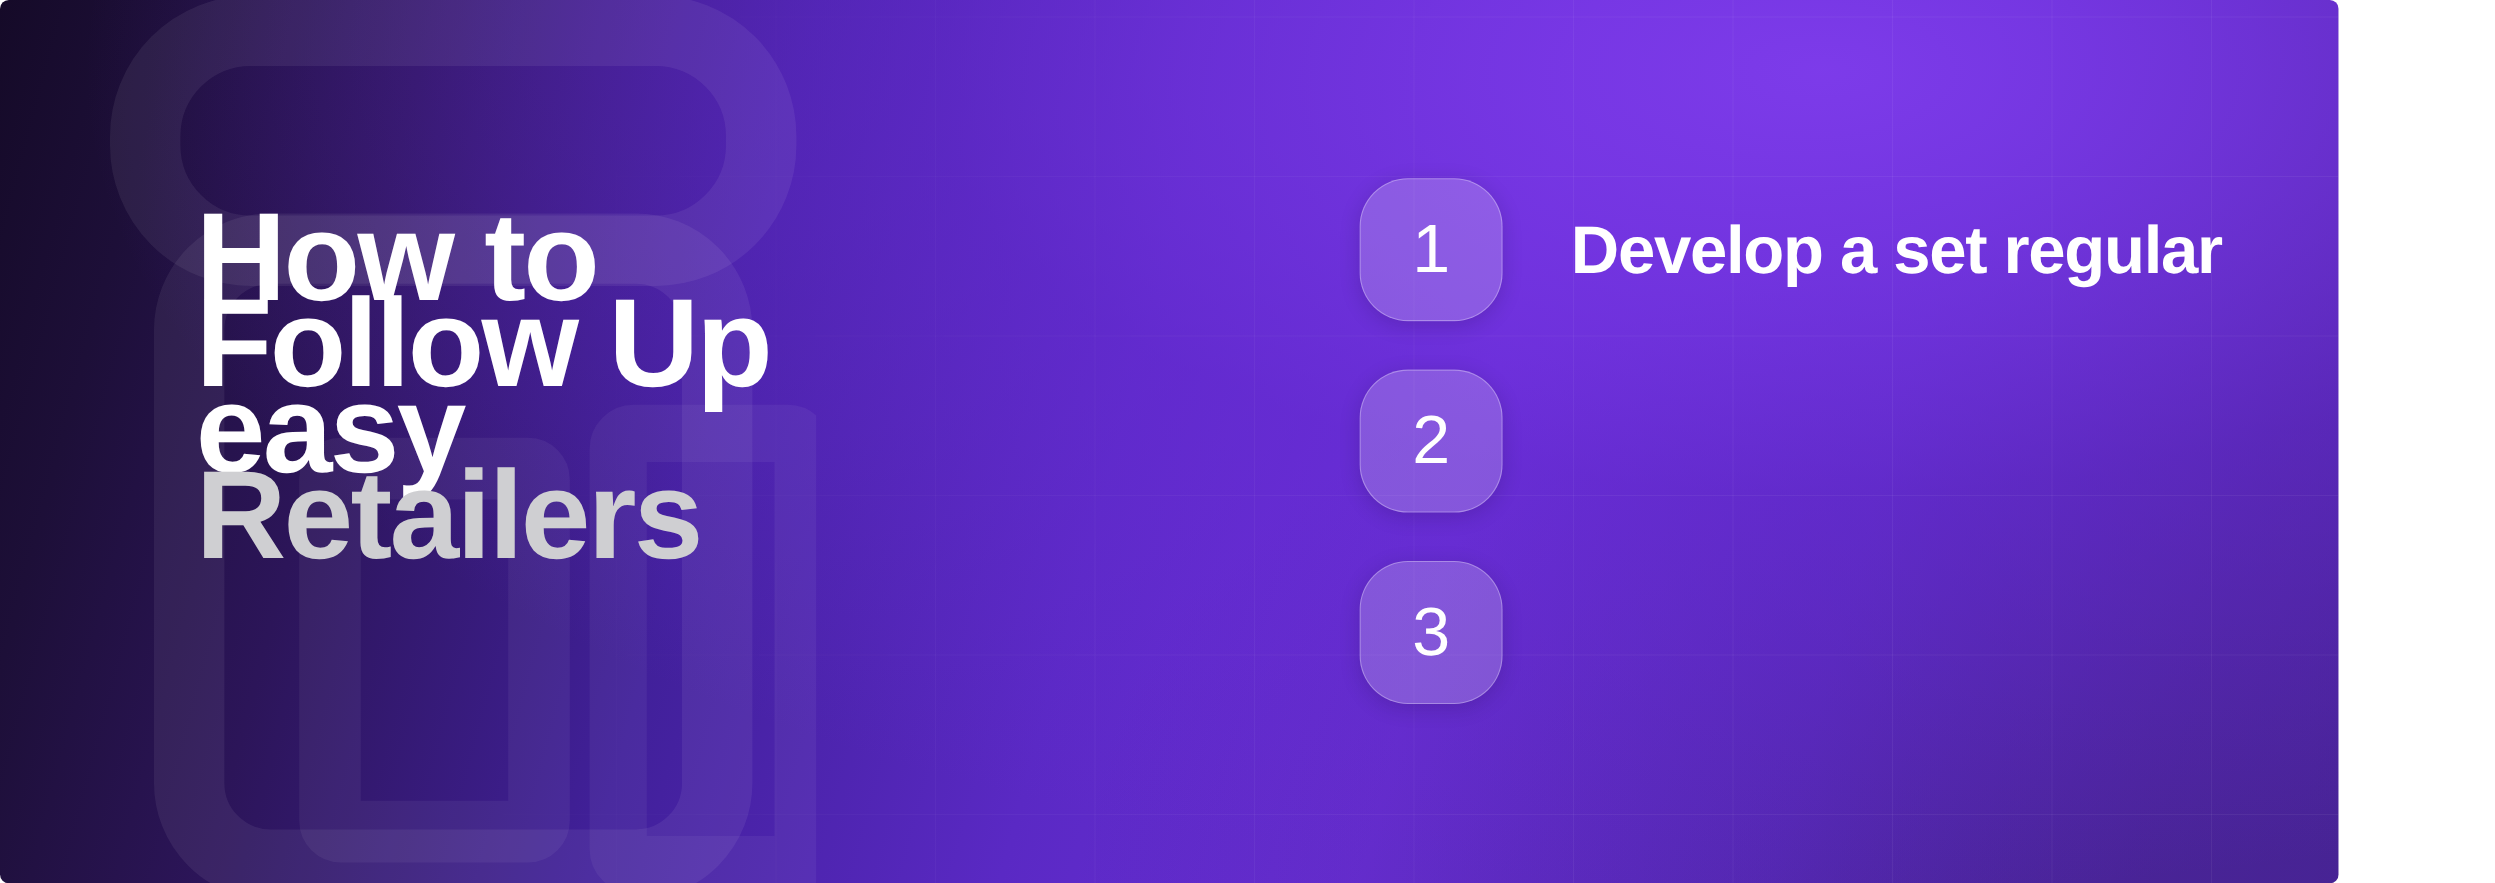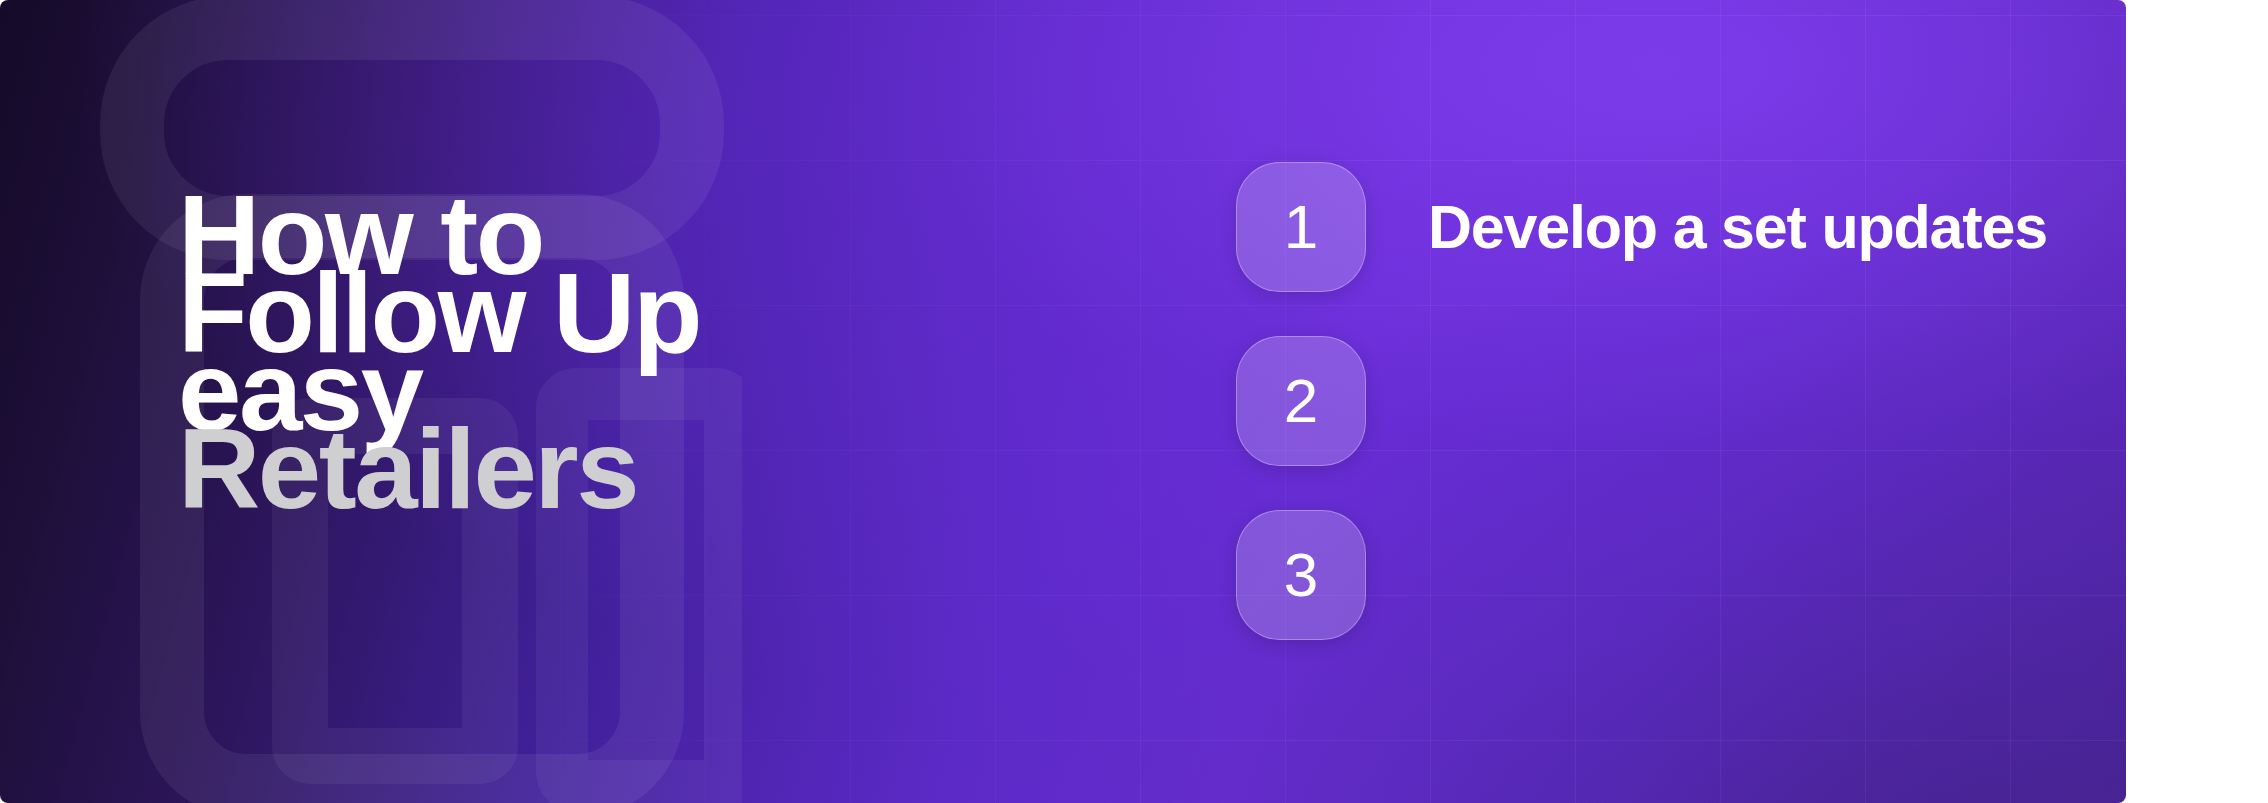--- a/index.html
+++ b/index.html
@@ -96,21 +96,21 @@
   <h1 class="headline">
     <span class="ln white">How to</span>
     <span class="ln white">Follow Up</span>
     <span class="ln white">easy</span>
     <span class="ln muted">Retailers</span>
   </h1>
 
   <ol class="steps" style="list-style:none;margin:0;padding:0;">
     <li class="step">
       <span class="badge">1</span>
-      <span class="step-label">Develop a set updates</span>
+      <span class="step-label">Develop a set regular</span>
     </li>
     <li class="step">
       <span class="badge">2</span>
     </li>
     <li class="step">
       <span class="badge">3</span>
     </li>
   </ol>
 
 </div>

